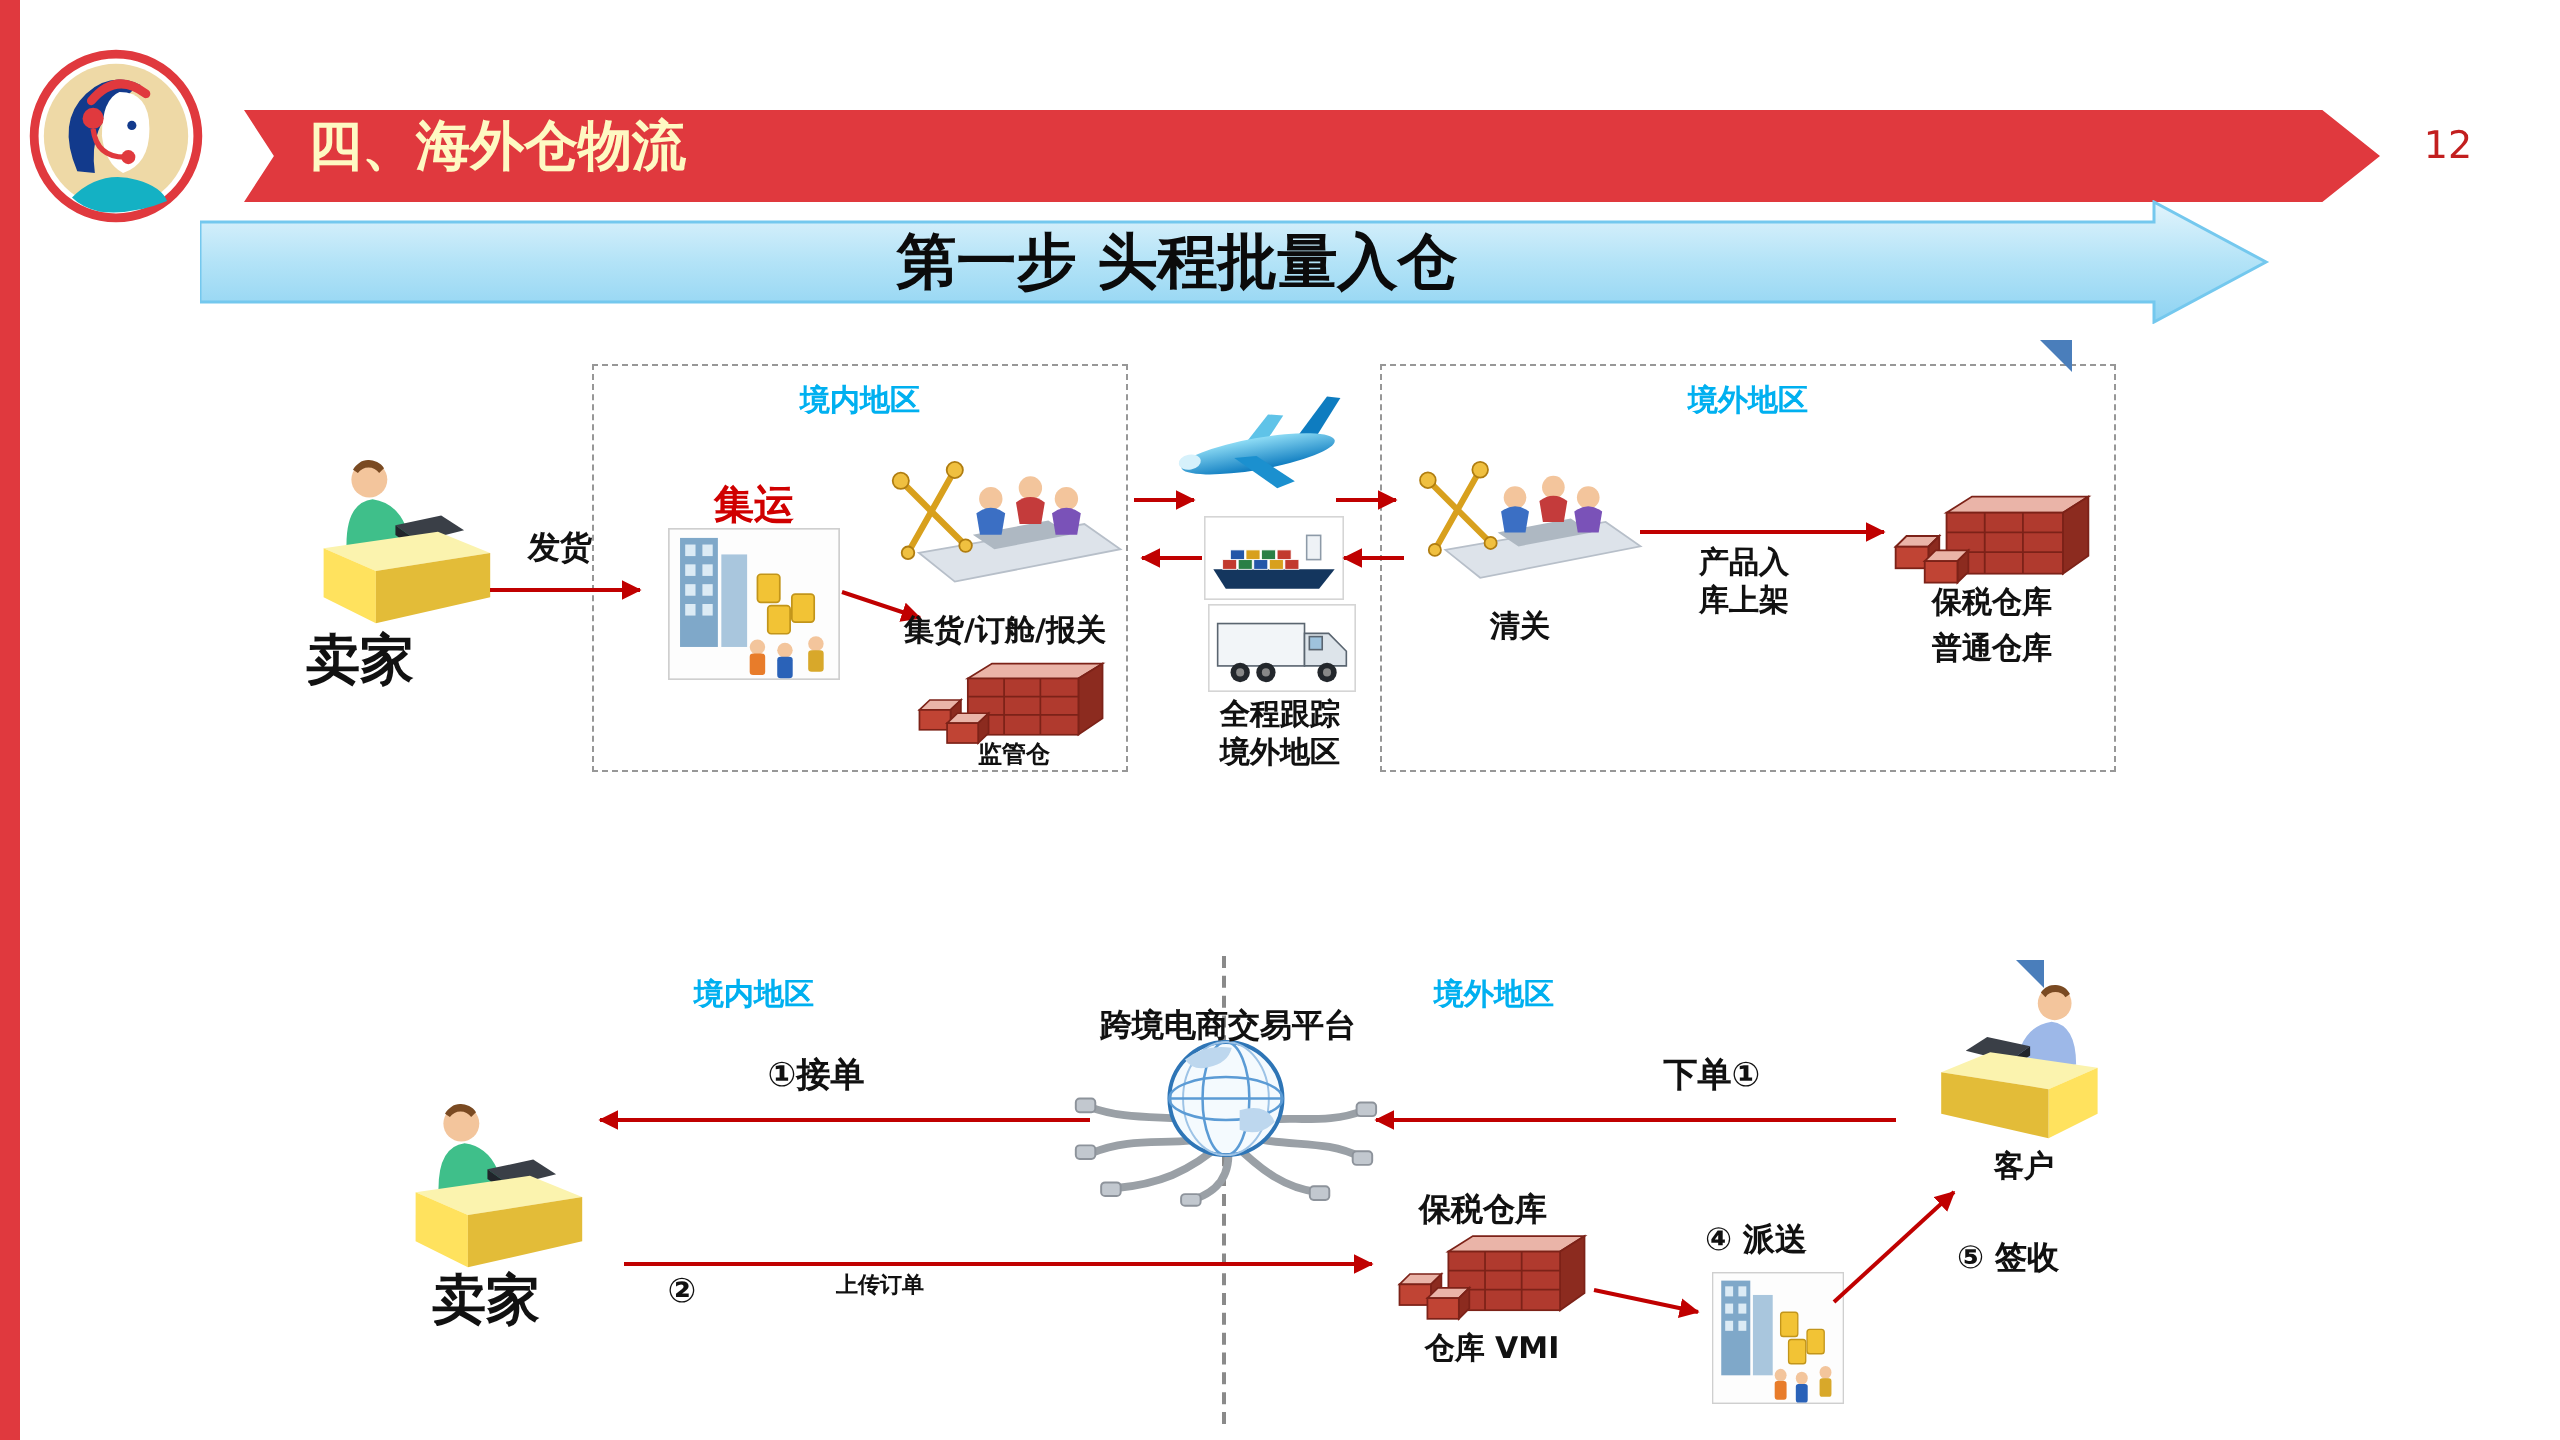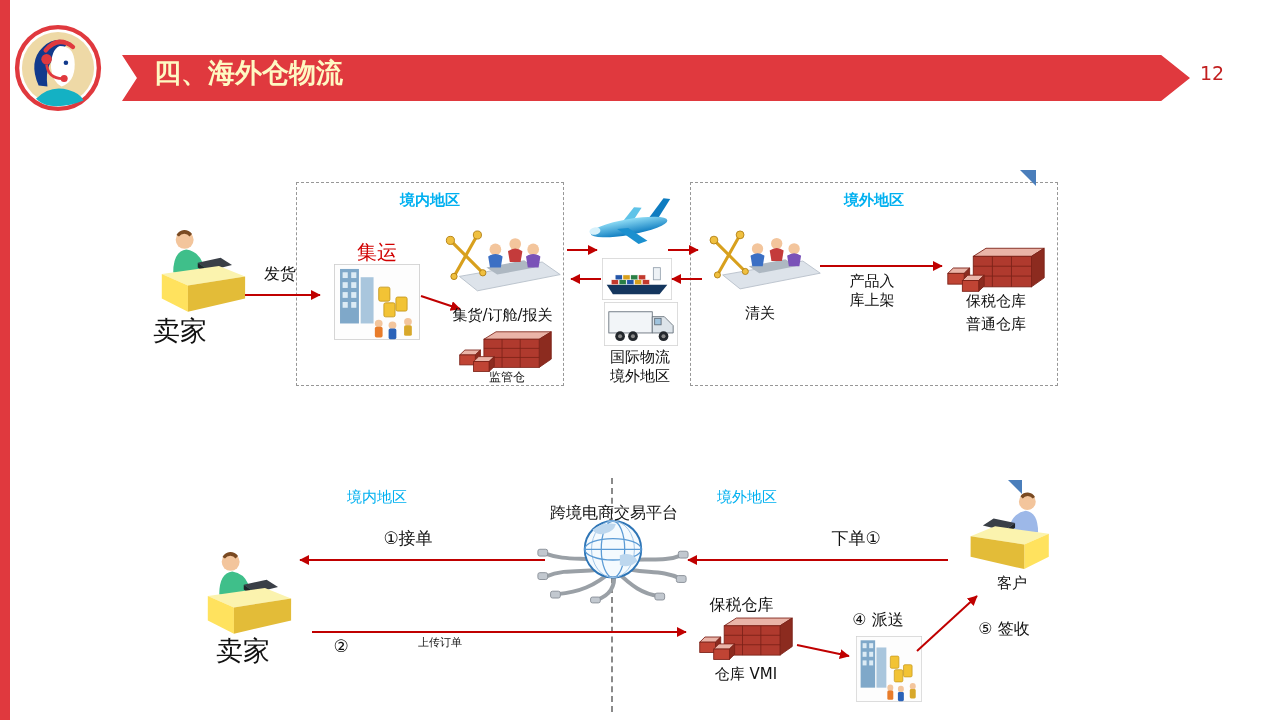--- a/index.html
+++ b/index.html
@@ -1,30 +1,30 @@
 <!DOCTYPE html>
 <html><head>
 <meta charset="utf-8">
 <style>
   *{margin:0;padding:0;box-sizing:border-box}
   html,body{width:1280px;height:720px}
   body{font-family:"DejaVu Sans","Liberation Sans",sans-serif;background:#fff;overflow:hidden}
   .slide{position:absolute;left:0;top:0;width:1280px;height:720px;background:#fff}
   .abs{position:absolute}
-  .lbl{position:absolute;font-weight:400;color:#111;text-align:center;line-height:1.25;white-space:nowrap}
+  .lbl{position:absolute;font-weight:700;color:#111;text-align:center;line-height:1.25;white-space:nowrap}
   .cyan{color:#00b0f0}
   .redtxt{color:#d00000}
   .dashed-box{position:absolute;border:1.6px dashed #979797}
   .region-label{position:absolute;top:8px;left:0;width:100%;text-align:center;font-weight:700;font-size:15px;color:#00b0f0}
   .banner-text{position:absolute;left:0;top:0;right:0;bottom:0;display:flex;align-items:center;justify-content:center;font-weight:700;font-size:30px;color:#0b0b0b;padding-right:58px}
   .title-banner{position:absolute;left:122px;top:55px;width:1068px;height:46px;background:#e0393e;
     clip-path:polygon(0 0,97.3% 0,100% 50%,97.3% 100%,0 100%,1.4% 50%);
     display:flex;align-items:flex-start;padding-left:32px;color:#fef9c3;font-weight:700;font-size:27px}
   .left-bar{position:absolute;left:0;top:0;width:10px;height:720px;background:#e0393e}
-  .page-number{position:absolute;left:1200px;top:62px;width:48px;font-size:19px;color:#c21f1f}
+  .page-number{position:absolute;left:1200px;top:62px;width:48px;text-align:center;font-size:19px;color:#c21f1f}
   .vdash{position:absolute;border-left:2px dashed #8a8a8a}
 </style>
 </head>
 <body>
 
 <div class="slide">
 
   <div class="left-bar"></div>
 
   <svg class="abs" style="left:14px;top:24px" width="88" height="88" viewBox="0 0 100 100">
@@ -38,20 +38,33 @@
     <path d="M37 46 Q39 62 55 62" fill="none" stroke="#e0393e" stroke-width="3"></path>
     <circle cx="57" cy="62" r="4" fill="#e0393e"></circle>
     <path d="M25 85 Q41 69 62 75 Q76 79 79 87 Q60 95 41 93 Q31 91 25 85 Z" fill="#14b1c4"></path>
   </svg>
 
   <div class="title-banner">
     <span>四、海外仓物流</span>
   </div>
   <div class="page-number">12</div>
 
+  <div class="abs" style="left:100px;top:100px;width:1035px;height:62px">
+    <svg width="1035" height="62" viewBox="0 0 1035 62">
+      <defs>
+          <linearGradient id="bg1" x1="0" y1="0" x2="0" y2="1">
+        <stop offset="0" stop-color="#e2f4fc"></stop>
+            <stop offset="0.5" stop-color="#b3e3f7"></stop>
+            <stop offset="1" stop-color="#8ed3f2"></stop>
+      </linearGradient>
+        </defs>
+      <path d="M0 11 H977 V1 L1033 31 L977 61 V51 H0 Z" fill="url(#bg1)" stroke="#74c8ee" stroke-width="1.5"></path>
+    </svg>
+    <div class="banner-text">第一步 头程批量入仓</div>
+  </div>
 
   <div class="dashed-box" style="left:296px;top:182px;width:268px;height:204px">
     <div class="region-label">境内地区</div>
   </div>
   <div class="dashed-box" style="left:690px;top:182px;width:368px;height:204px">
     <div class="region-label">境外地区</div>
   </div>
   <svg class="abs" style="left:1020px;top:170px" width="16" height="16" viewBox="0 0 14 14">
     <polygon points="0,0 14,0 14,14" fill="#4a7ebb"></polygon>
   </svg>
@@ -341,21 +354,21 @@
       <line x1="797" y1="645" x2="849" y2="656" marker-end="url(#arr)"></line>
       <line x1="917" y1="651" x2="977" y2="596" marker-end="url(#arr)"></line>
     </g>
   </svg>
 
   <div class="lbl" style="left:120px;top:314px;width:120px;font-size:27px">卖家</div>
   <div class="lbl" style="left:250px;top:264px;width:60px;font-size:16px">发货</div>
   <div class="lbl redtxt" style="left:336px;top:240px;width:82px;font-size:20px">集运</div>
   <div class="lbl" style="left:430px;top:306px;width:145px;font-size:15px">集货/订舱/报关</div>
   <div class="lbl" style="left:462px;top:370px;width:90px;font-size:12px">监管仓</div>
-  <div class="lbl" style="left:592px;top:348px;width:96px;font-size:15px">国际物流</div>
+  <div class="lbl" style="left:592px;top:348px;width:96px;font-size:15px">全程跟踪</div>
   <div class="lbl" style="left:592px;top:367px;width:96px;font-size:15px">境外地区</div>
   <div class="lbl" style="left:722px;top:304px;width:76px;font-size:15px">清关</div>
   <div class="lbl" style="left:834px;top:272px;width:76px;font-size:15px">产品入</div>
   <div class="lbl" style="left:834px;top:291px;width:76px;font-size:15px">库上架</div>
   <div class="lbl" style="left:942px;top:292px;width:108px;font-size:15px">保税仓库</div>
   <div class="lbl" style="left:942px;top:315px;width:108px;font-size:15px">普通仓库</div>
 
   <div class="lbl cyan" style="left:327px;top:488px;width:100px;font-size:15px">境内地区</div>
   <div class="lbl cyan" style="left:697px;top:488px;width:100px;font-size:15px">境外地区</div>
   <div class="lbl" style="left:544px;top:503px;width:140px;font-size:16px">跨境电商交易平台</div>

